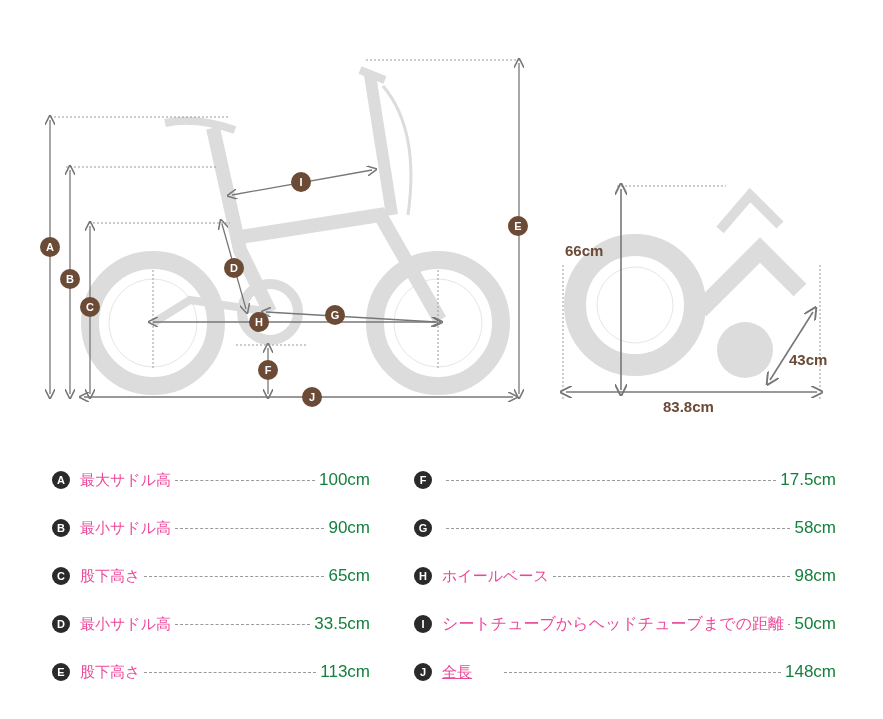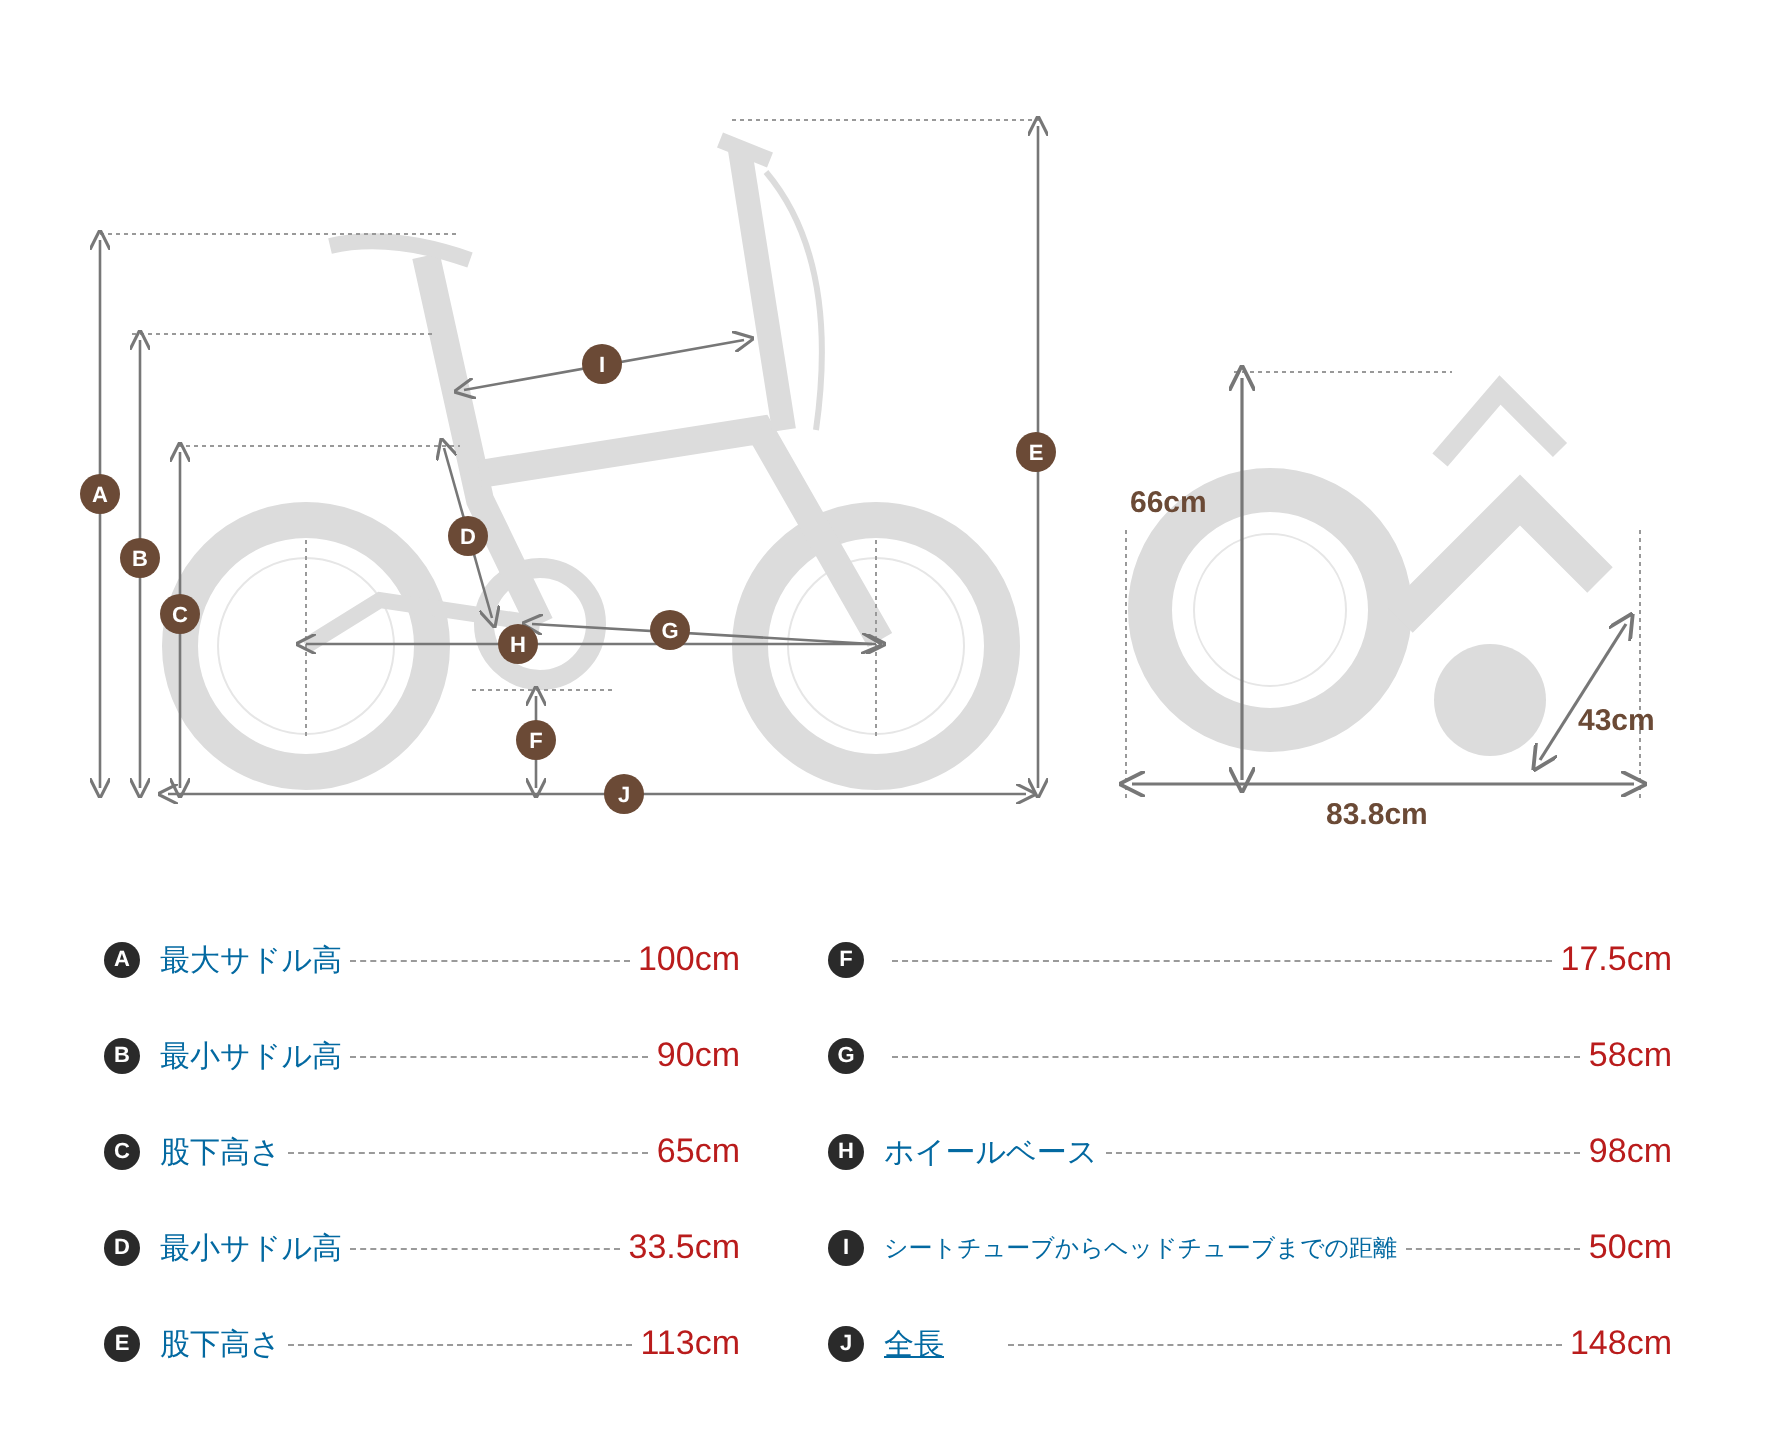--- a/index.html
+++ b/index.html
@@ -7,24 +7,24 @@
          font-family: "DejaVu Sans", "Liberation Sans", sans-serif; color: #2b2b2b; }
   .diagram { position: absolute; left: 0; top: 0; width: 883px; height: 440px; }
   .diagram svg { position: absolute; left: 0; top: 0; }
   .badge-text { font-family: "Liberation Sans", sans-serif; font-weight: bold; font-size: 11px; fill: #ffffff; }
   .dim-text { font-family: "Liberation Sans", sans-serif; font-weight: bold; font-size: 15px; fill: #6b4a36; }
   .specs { position: absolute; left: 0; top: 460px; width: 883px; height: 240px; }
   .spec-row { position: absolute; height: 24px; display: flex; align-items: center; font-size: 15px; }
   .spec-icon { width: 18px; height: 18px; border-radius: 50%; background: #2a2a2a; color: #fff;
                font-family: "Liberation Sans", sans-serif; font-weight: bold; font-size: 11px;
                display: flex; align-items: center; justify-content: center; margin-right: 10px; flex: 0 0 18px; }
-  .spec-label { white-space: nowrap; color: #0369a1; }
+  .spec-label { white-space: nowrap; color: #ec4899; }
   .spec-label.small { font-size: 13px; }
   .spec-leader { flex: 1 1 auto; border-bottom: 1px dashed #9a9a9a; height: 0; margin: 0 4px; align-self: center; }
-  .spec-value { white-space: nowrap; font-family: "Liberation Sans", sans-serif; font-size: 17px; color: #b91c1c; text-align: right; }
+  .spec-value { white-space: nowrap; font-family: "Liberation Sans", sans-serif; font-size: 17px; color: #15803d; text-align: right; }
 </style>
 </head>
 <body>
 
 <div class="diagram">
   <svg width="883" height="440" viewBox="0 0 883 440">
     <defs>
       <marker id="ah" markerWidth="8" markerHeight="8" refX="4" refY="4" orient="auto-start-reverse">
         <path d="M0,0 L8,4 L0,8" fill="none" stroke="#777" stroke-width="1.2"></path>
       </marker>
@@ -178,21 +178,21 @@
     <span class="spec-value">58cm</span>
   </div>
   <div class="spec-row" style="left:414px; top:104px; width:422px;">
     <span class="spec-icon">H</span>
     <span class="spec-label">ホイールベース</span>
     <span class="spec-leader"></span>
     <span class="spec-value">98cm</span>
   </div>
   <div class="spec-row" style="left:414px; top:152px; width:422px;">
     <span class="spec-icon">I</span>
-    <span class="spec-label small" style="font-size:12px;font-family:Liberation Mono, monospace;">シートチューブからヘッドチューブまでの距離</span>
+    <span class="spec-label small" style="font-size:16px;font-family:Liberation Mono, monospace;">シートチューブからヘッドチューブまでの距離</span>
     <span class="spec-leader"></span>
     <span class="spec-value">50cm</span>
   </div>
   <div class="spec-row" style="left:414px; top:200px; width:422px;">
     <span class="spec-icon">J</span>
     <span class="spec-label" style="margin-right:28px;text-decoration:underline;">全長</span>
     <span class="spec-leader"></span>
     <span class="spec-value">148cm</span>
   </div>
 </div>

